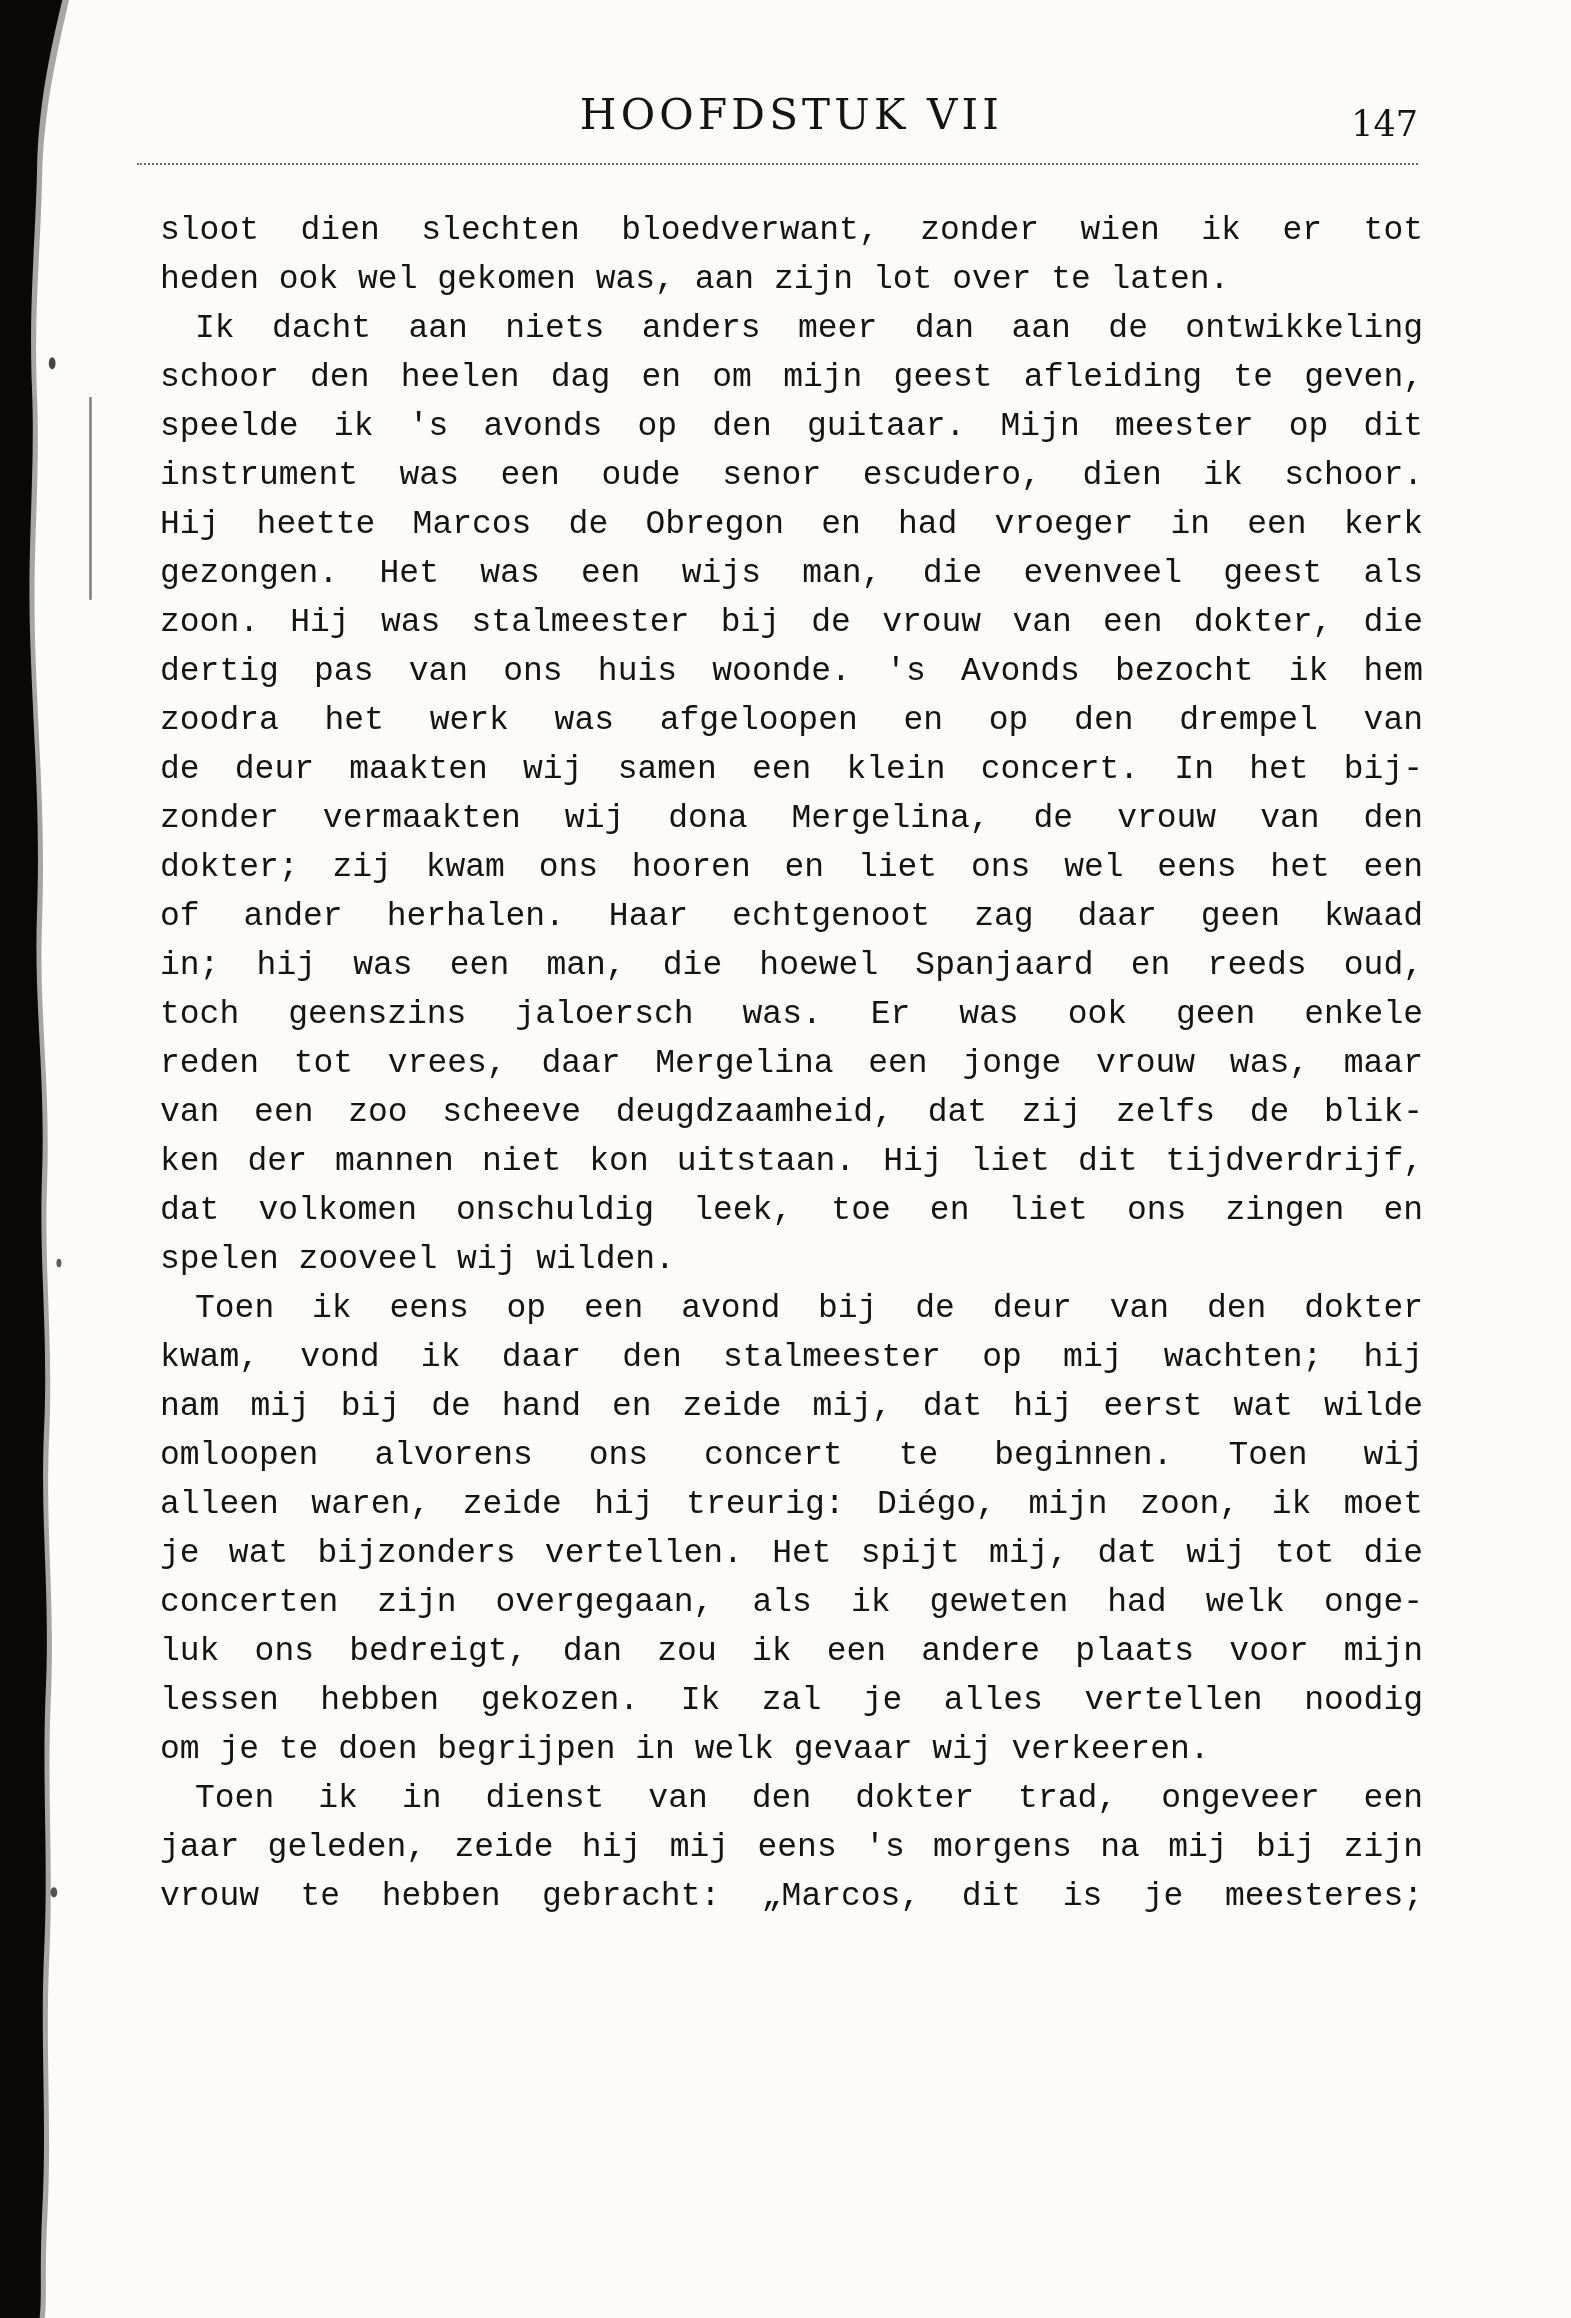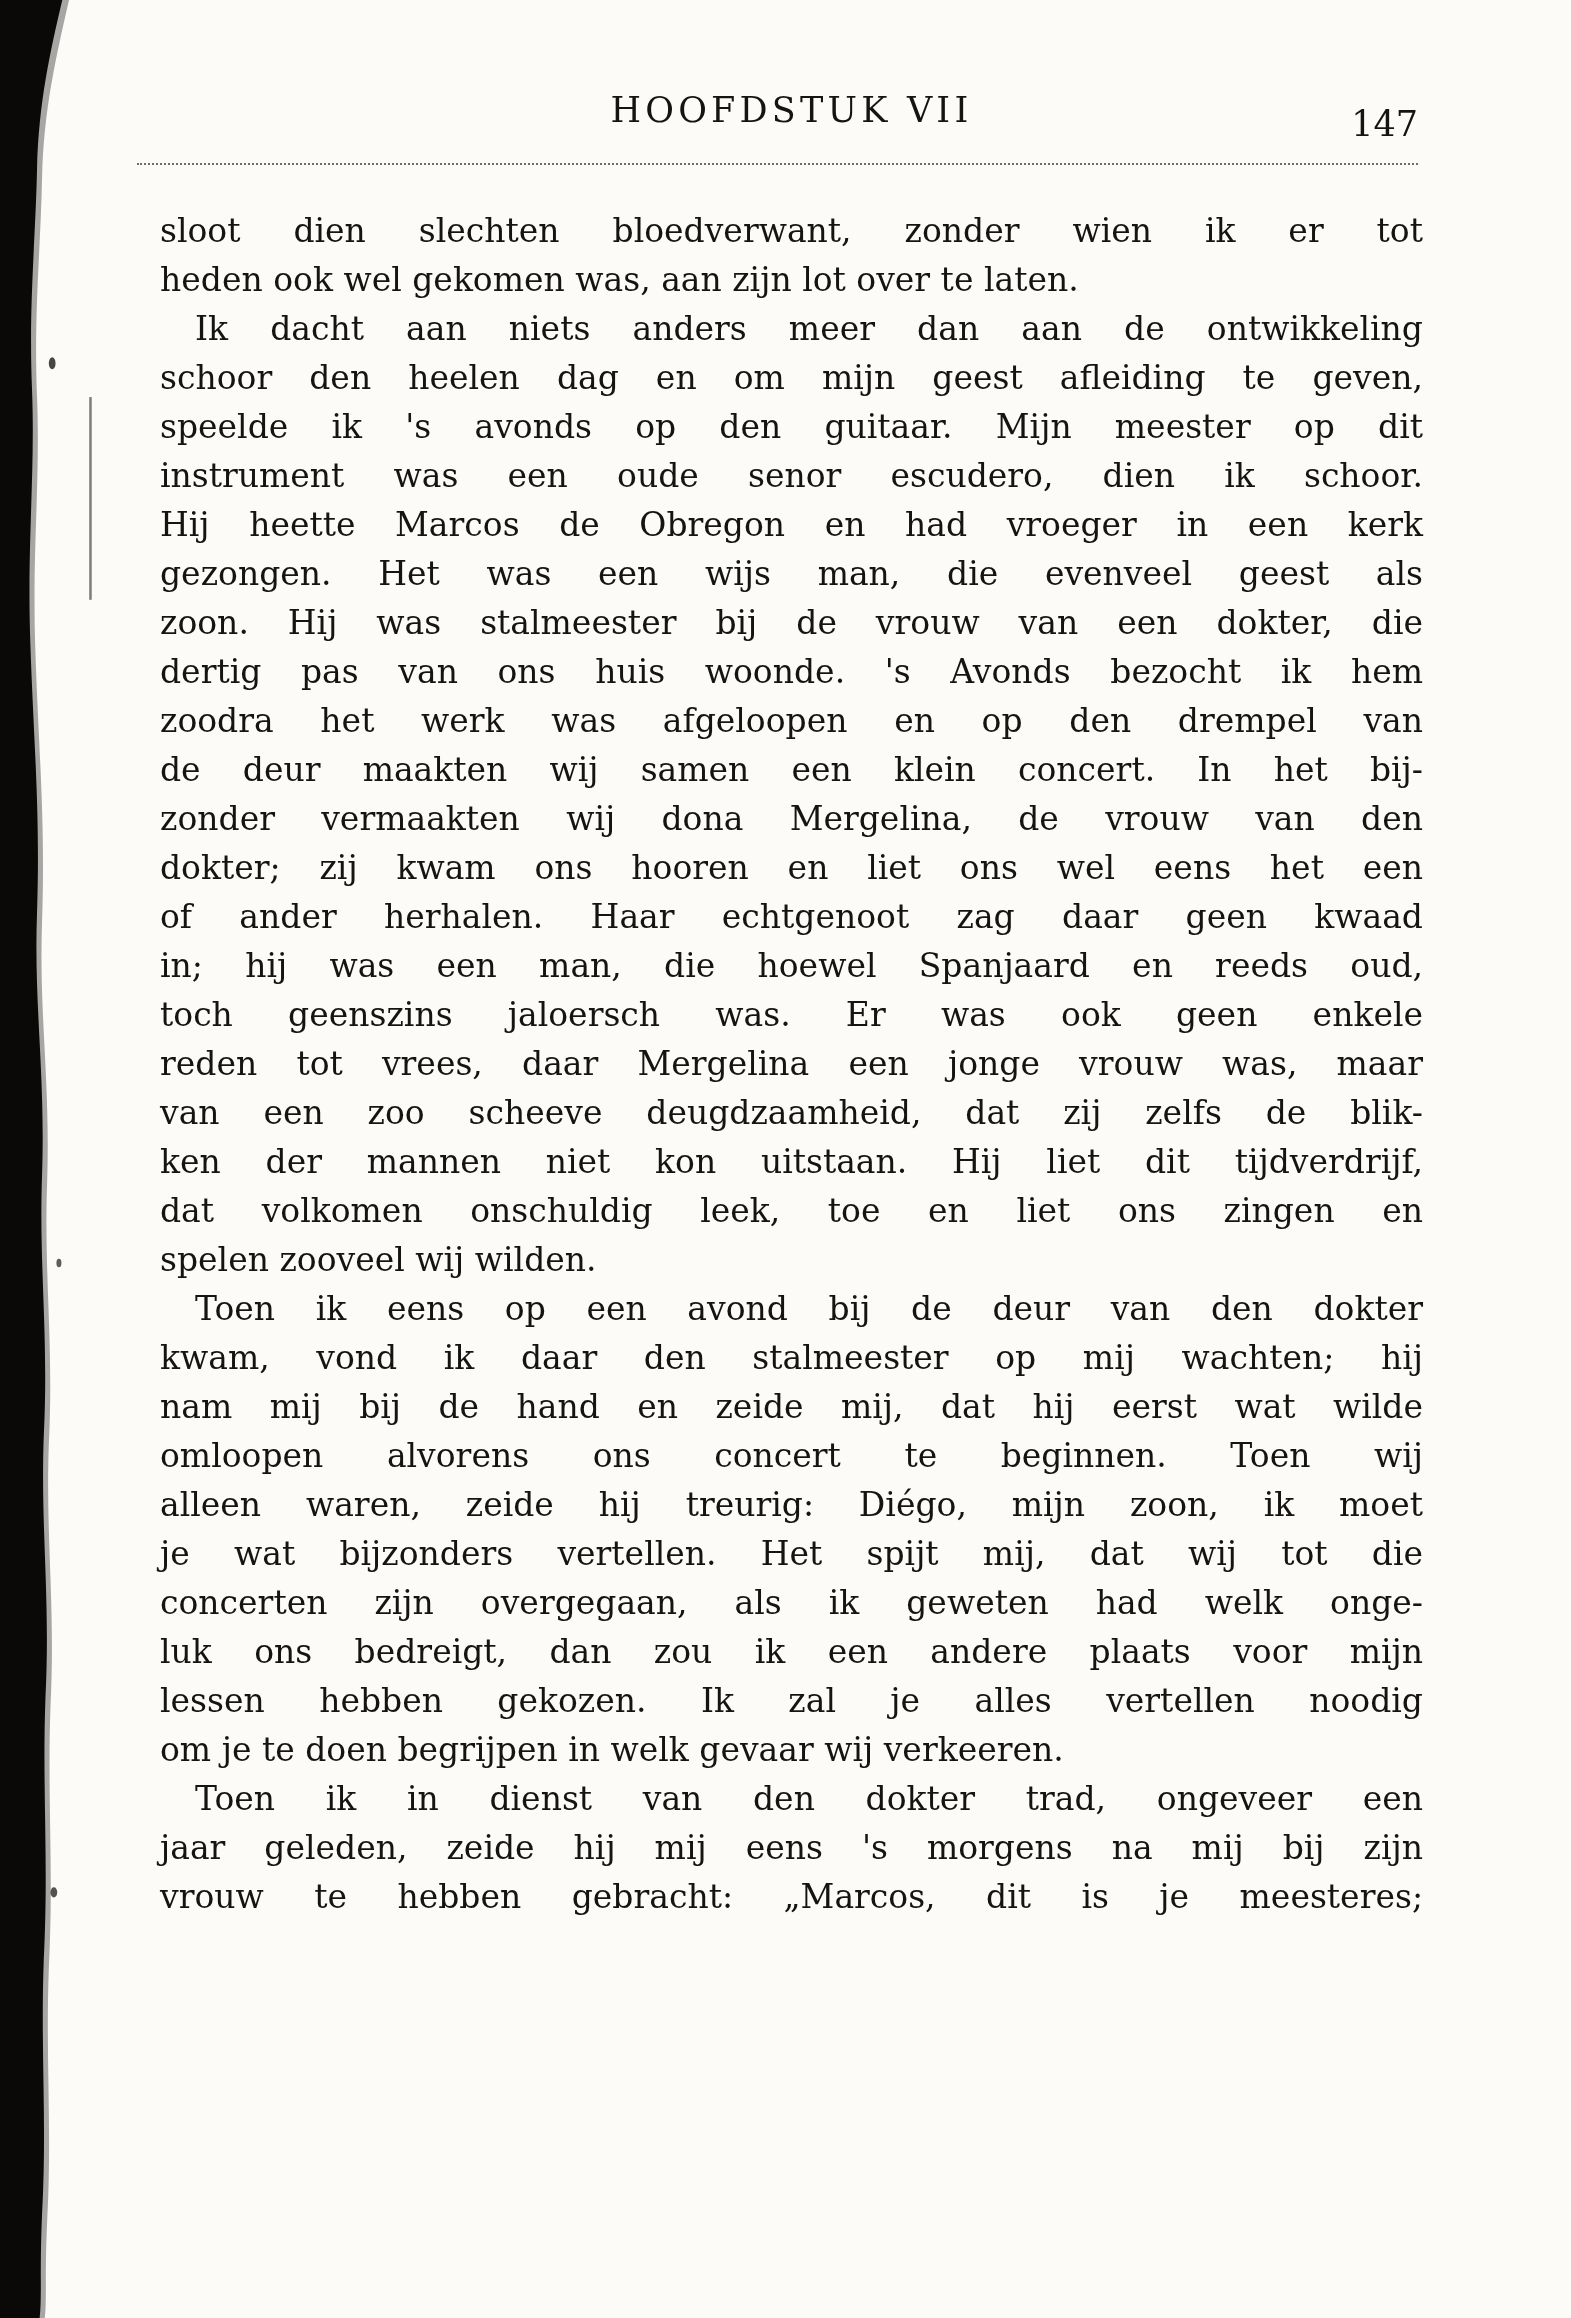--- a/index.html
+++ b/index.html
@@ -26,21 +26,21 @@
   }
   .header {
     position: absolute;
     top: 90px;
     left: 160px;
     width: 1263px;
     height: 51px;
   }
   .chapter-title {
     text-align: center;
-    font-size: 35px;
+    font-size: 42px;
     letter-spacing: 4.2px;
     white-space: nowrap;
   }
   .page-number {
     position: absolute;
     right: 5px;
     top: 14px;
     font-size: 35px;
     text-align: right;
   }
@@ -60,20 +60,21 @@
     font-size: 33px;
     line-height: 49px;
   }
   .paragraph {
     margin: 0;
     padding: 0;
   }
   .line {
     text-align: justify;
     text-align-last: justify;
+    font-family: Liberation Mono, monospace;
   }
   .line.last-left {
     text-align-last: left;
   }
   .line.first-indent {
     text-indent: 35px;
   }
 </style>
 </head>
 <body>

